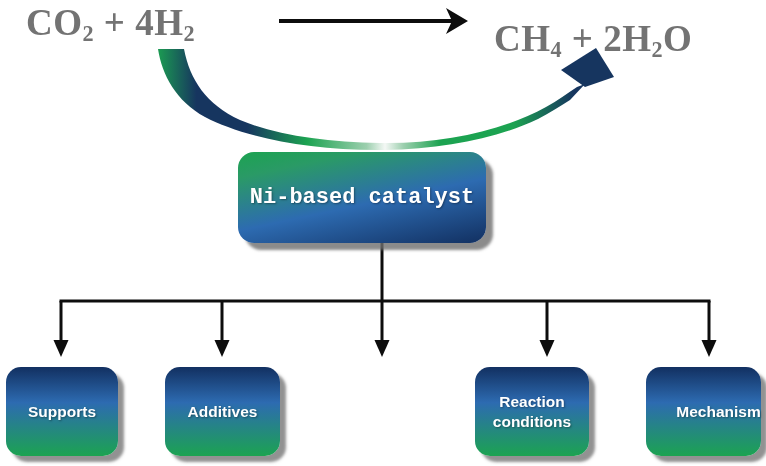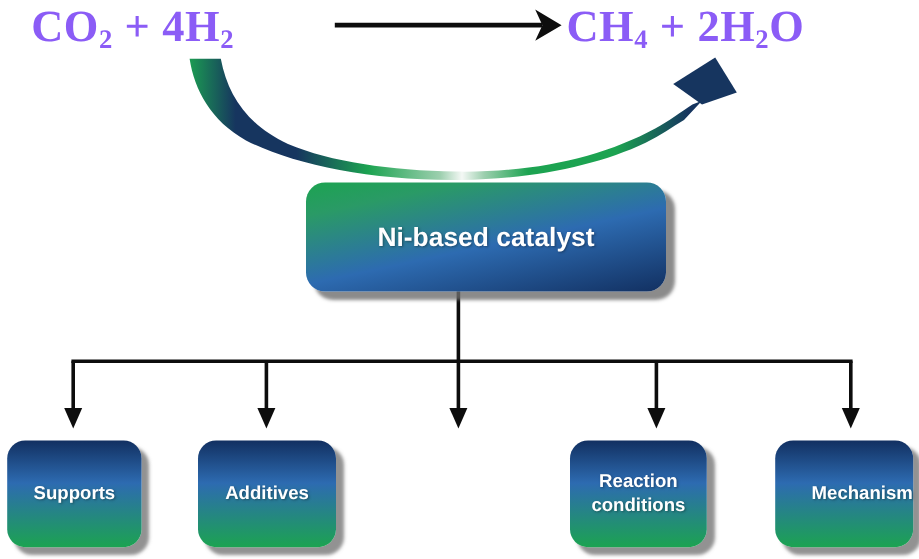--- a/index.html
+++ b/index.html
@@ -18,48 +18,49 @@
     font-family:"Liberation Sans", sans-serif;
   }
   .gfx{position:absolute;left:0;top:0;}
   .formula{
     position:absolute;
     top:0;
     font-family:"Liberation Serif", serif;
     font-weight:700;
     font-size:37px;
     line-height:46px;
-    color:#8b5cf6;
+    color:#737373;
     letter-spacing:0.5px;
     white-space:nowrap;
   }
   .formula sub{
     font-size:0.60em;
     line-height:0;
     vertical-align:-0.28em;
   }
   .formula-left{left:26px;}
-  .formula-right{left:472px;}
+  .formula-right{left:494px;margin-top:16px;}
   .node{
     position:absolute;
     display:flex;
     align-items:center;
     justify-content:center;
     text-align:center;
     color:#ffffff;
     font-weight:700;
     text-shadow:1px 1px 2px rgba(0,0,0,0.35);
     box-sizing:border-box;
   }
   .catalyst{
-    left:255px;top:152px;width:300px;height:91px;
+    left:238px;top:152px;width:248px;height:91px;
     border-radius:16px;
     background:linear-gradient(168deg, var(--green) 0%, #2a9a66 18%, var(--blue) 55%, var(--deep-navy) 100%);
     box-shadow:7px 7px 3px rgba(110,110,110,0.8);
     font-size:22px;
+    font-family:Liberation Mono, monospace;
   }
   .branch{
     top:367px;height:89px;
     border-radius:15px;
     background:linear-gradient(180deg, var(--deep-navy) 0%, var(--blue) 40%, var(--green) 100%);
     box-shadow:6px 6px 3px rgba(110,110,110,0.75);
     font-size:15.5px;
     line-height:1.25;
     padding:4px 6px;
   }

